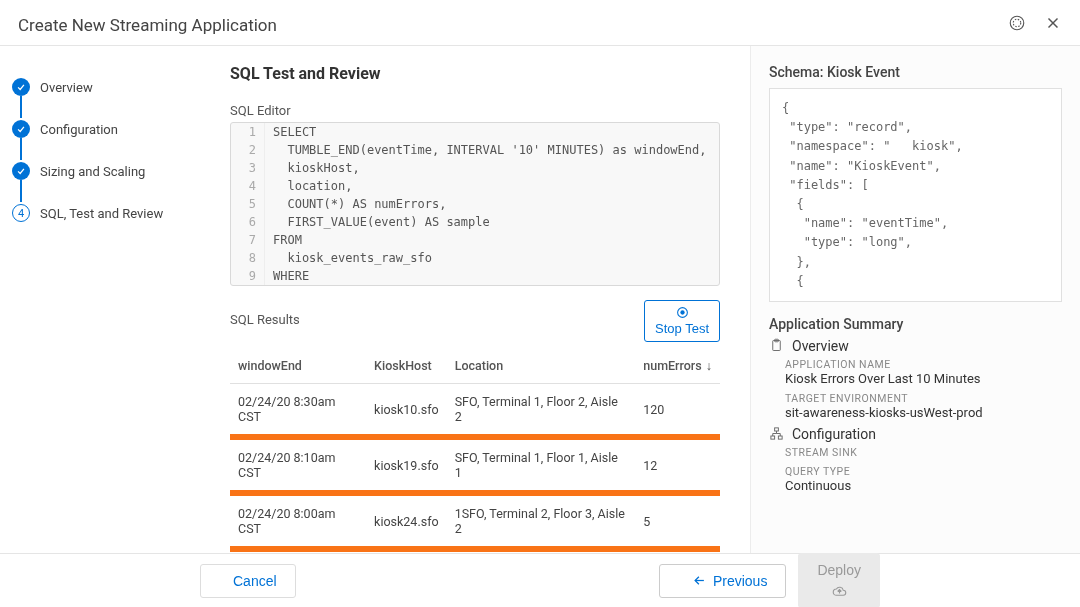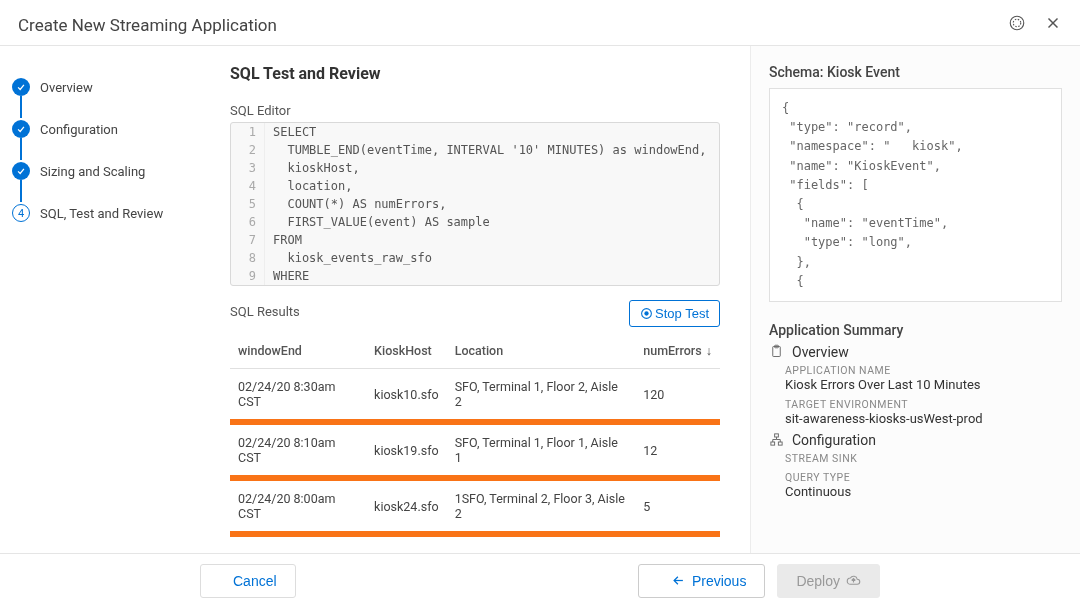--- a/index.html
+++ b/index.html
@@ -97,20 +97,21 @@
   }
   .stop-btn {
     display: inline-flex; align-items: center; gap: 2px;
     border: 1px solid #0072d6;
     color: #0072d6;
     background: #fff;
     padding: 5px 10px;
     border-radius: 3px;
     font-size: 13px;
     cursor: pointer;
+    flex-direction: column;
   }
   .stop-btn svg { width: 13px; height: 13px; }
 
   table.results {
     width: 100%;
     border-collapse: collapse;
     font-size: 12.5px;
   }
   table.results th {
     text-align: left;
@@ -129,21 +130,21 @@
   
   .sidepanel {
     width: 330px;
     border-left: 1px solid #ececec;
     background: #fcfcfc;
     padding: 18px 18px 0;
     flex-shrink: 0;
     overflow: hidden;
     display:flex;
     flex-direction:column;
-    gap:20px;
+    gap:14px;
   }
   .schema-title { font-size: 14px; color: #444; margin-bottom: 8px; font-weight:500;}
   .schema-box {
     border: 1px solid #e0e0e0;
     background: #fff;
     font-family: monospace;
     font-size: 12px;
     color: #666;
     padding: 10px 12px;
     line-height: 1.6;
@@ -172,21 +173,21 @@
   .footer-spacer { flex: 1; }
   .btn {
     padding: 8px 18px;
     border-radius: 3px;
     font-size: 14px;
     cursor: pointer;
     display:inline-flex; align-items:center; gap:6px;
   }
   .btn-outline { border: 1px solid #ccc; background:#fff; color:#0072d6;padding-left:32px; }
   .btn-outline.cancel{ border-color:#ddd; }
-  .btn-disabled { background:#eaeaea; color:#999; border:1px solid #eaeaea; cursor:default;}
+  .btn-disabled { background:#eaeaea; color:#999; border:1px solid #eaeaea; cursor:default;flex-direction:column;}
   .btn svg{width:15px;height:15px;}
 </style>
 </head>
 <body>
 
 <div class="header">
   <div class="header-title">Create New Streaming Application</div>
   <div class="header-icons">
     <span>
       <svg viewBox="0 0 24 24" fill="none" stroke="currentColor" stroke-width="1.5">

